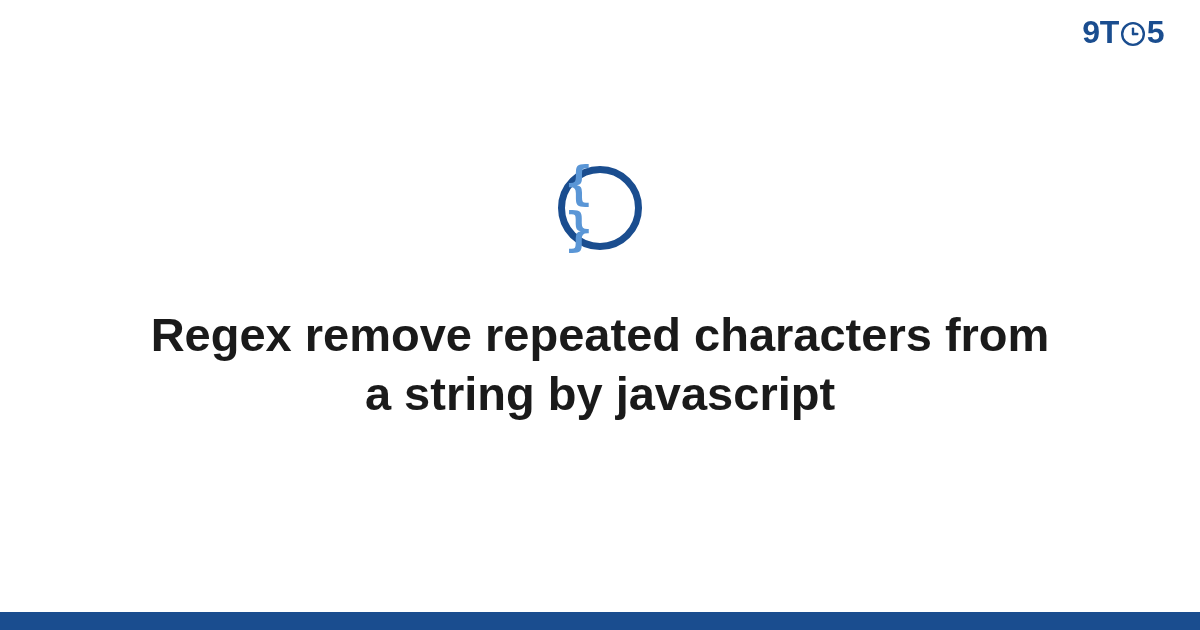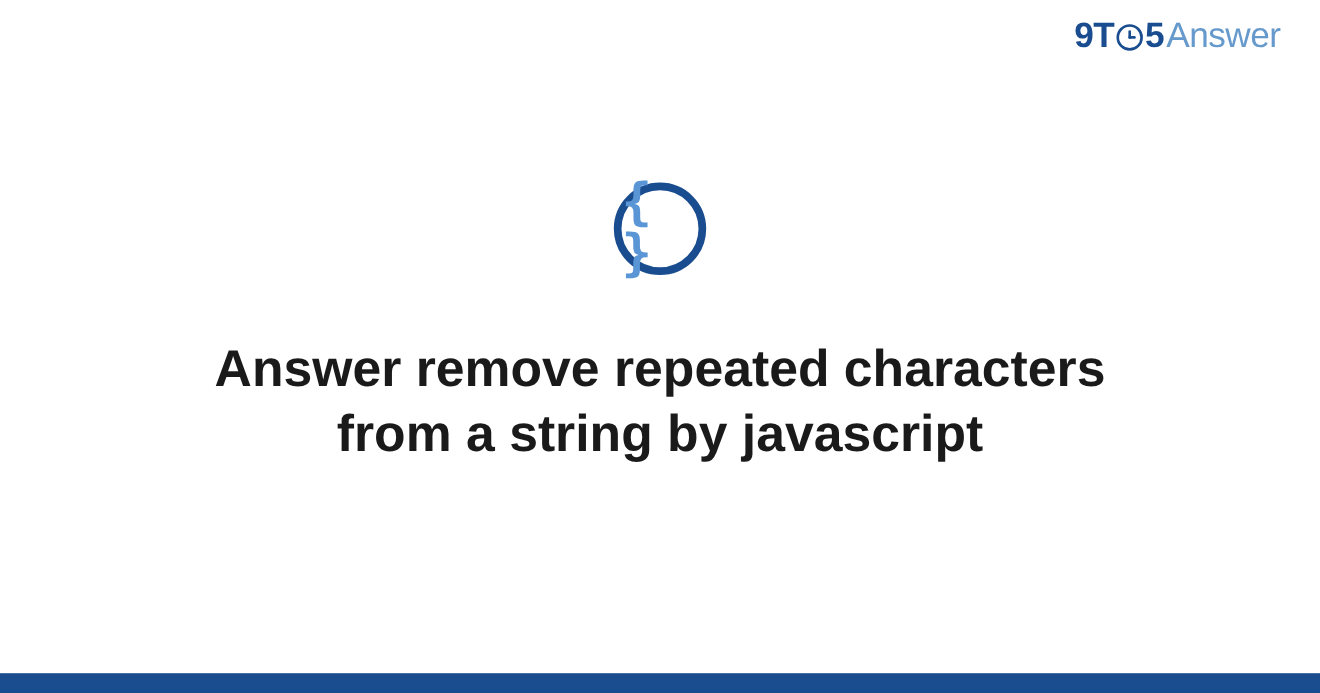--- a/index.html
+++ b/index.html
@@ -109,23 +109,22 @@
 <div class="logo">
   <span class="logo-9t">9T</span>
   <span class="logo-clock">
     <svg viewBox="0 0 24 24" fill="none" stroke="#1a4d8f" stroke-width="2.2">
       <circle cx="12" cy="12" r="10"></circle>
       <line x1="12" y1="12" x2="12" y2="7" stroke-linecap="round"></line>
       <line x1="12" y1="12" x2="16" y2="12" stroke-linecap="round"></line>
     </svg>
   </span>
   <span class="logo-5">5</span>
-  <span class="logo-answer">Answer</span>
 </div>
 
 <div class="content">
   <div class="icon-circle">
     <span class="braces">{ }</span>
   </div>
-  <h1 class="title">Answer remove repeated characters from a string by javascript</h1>
+  <h1 class="title">Regex remove repeated characters from a string by javascript</h1>
 </div>
 
 <div class="footer-bar"></div>
 
 </body></html>

